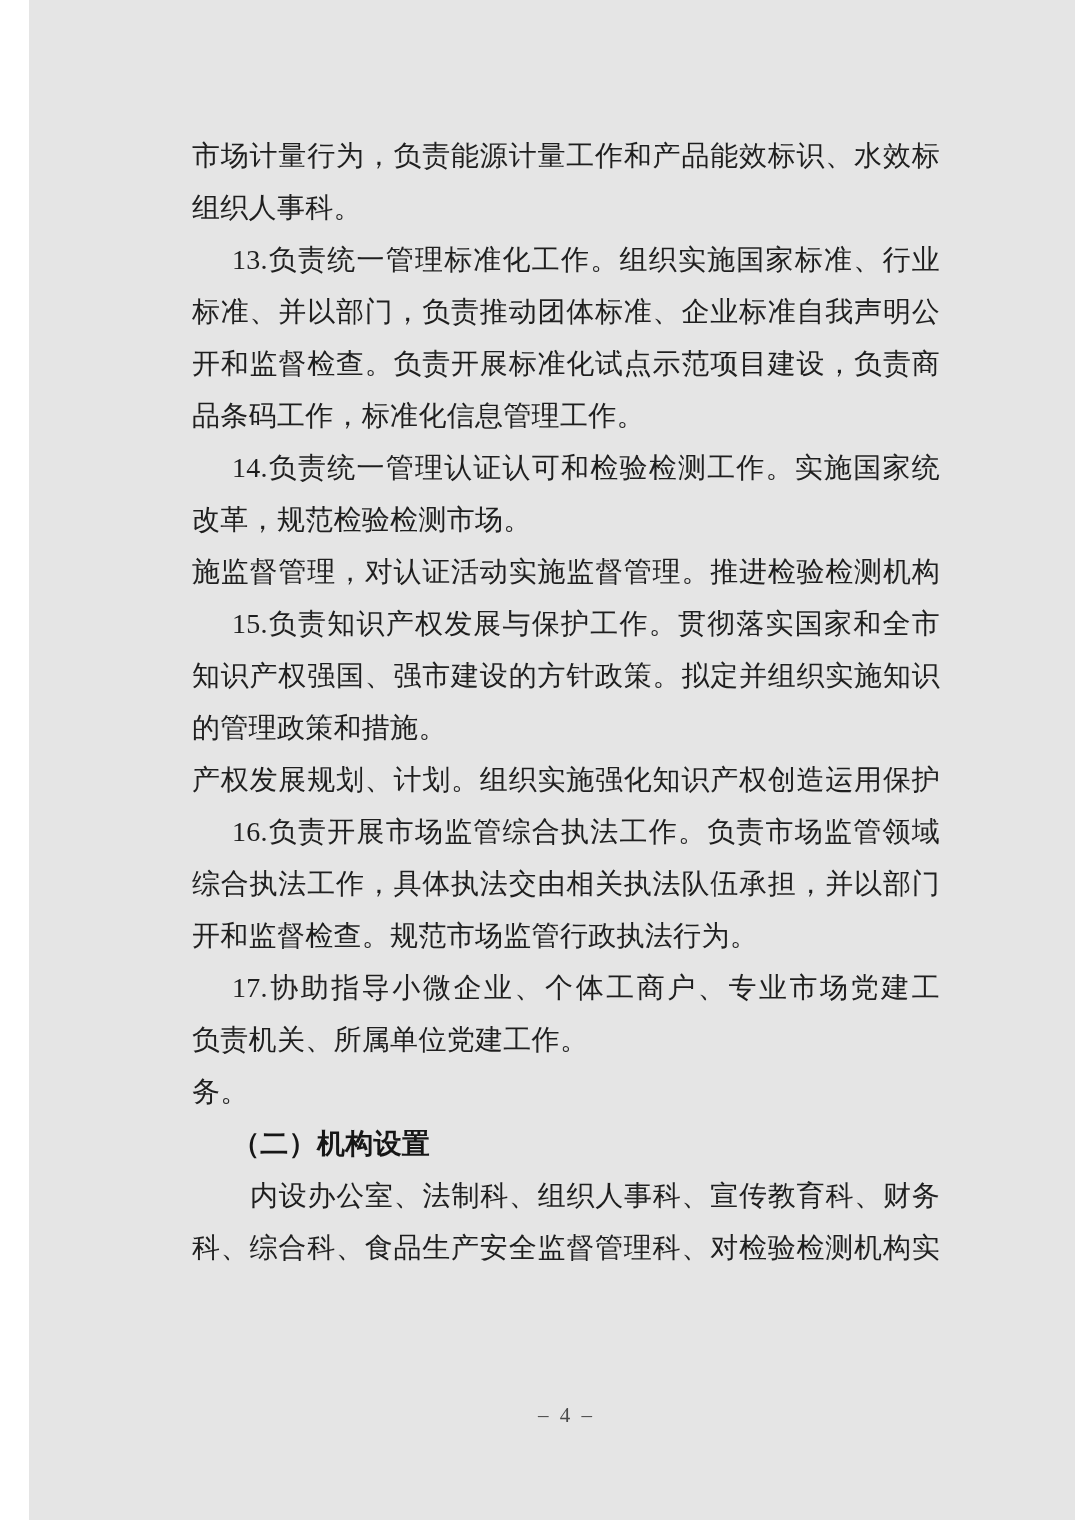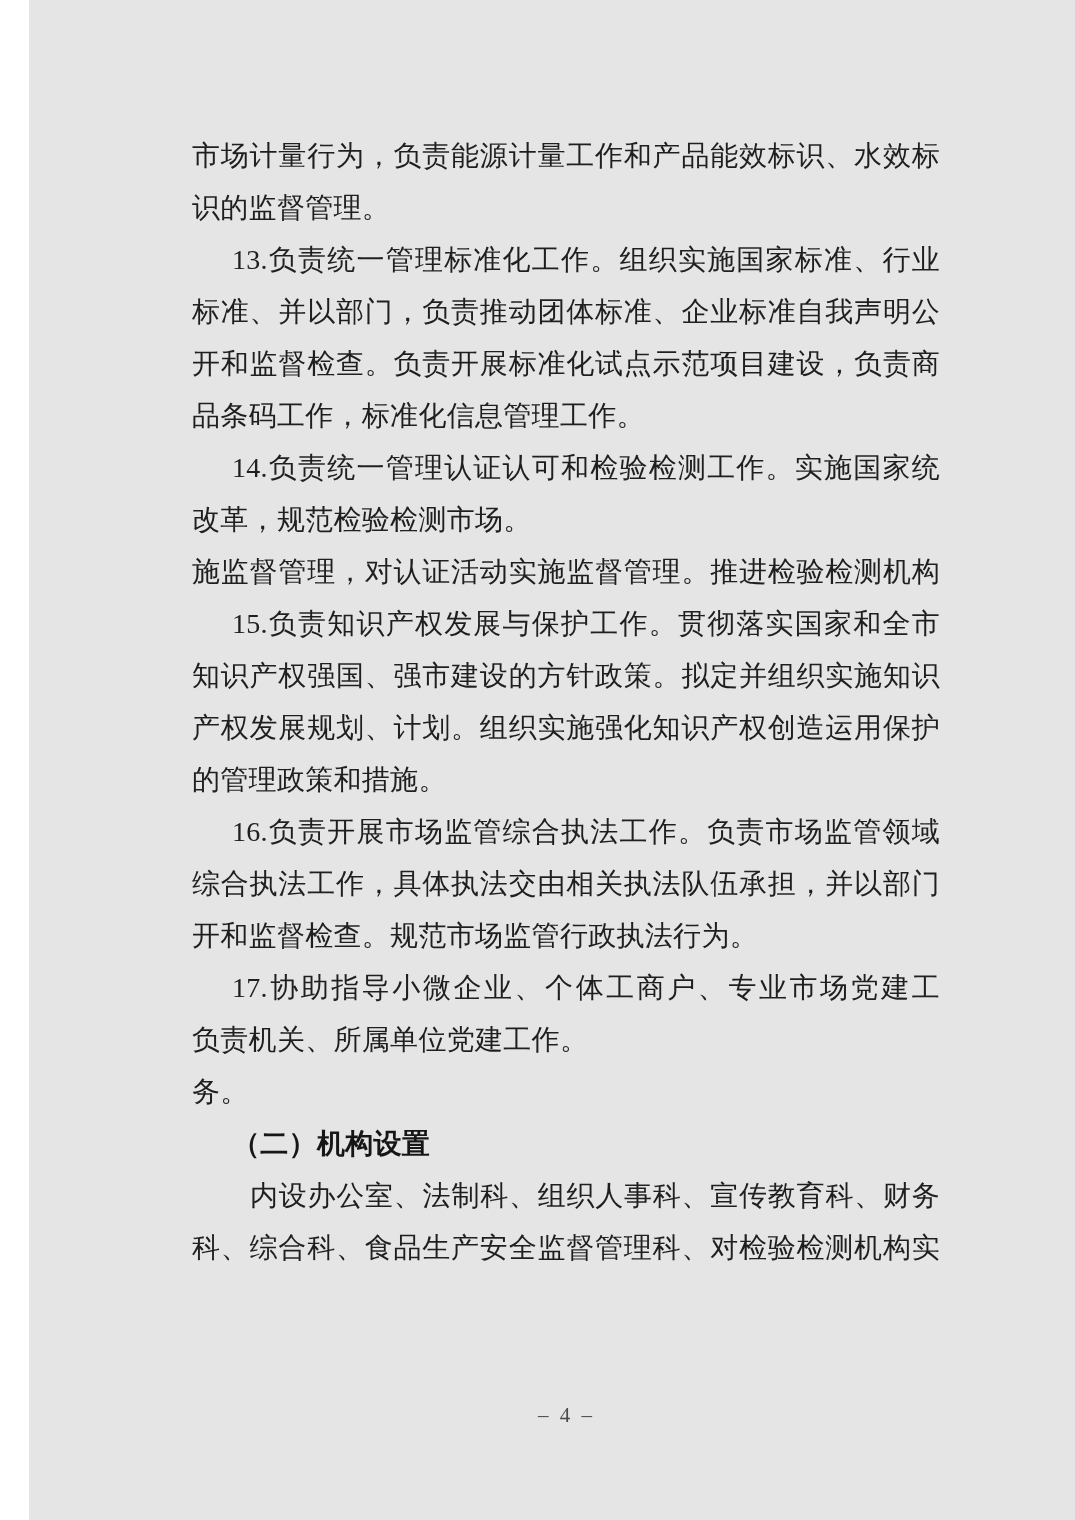--- a/index.html
+++ b/index.html
@@ -69,41 +69,41 @@
 </style>
 </head>
 <body>
 
 <div class="page">
 
   <main class="text-block">
 
     <section class="para">
       <div class="line j">市场计量行为，负责能源计量工作和产品能效标识、水效标</div>
-      <div class="line">识的监督管理。</div>
+      <div class="line">组织人事科。</div>
     </section>
 
     <section class="para">
       <div class="line j ind-num">13.负责统一管理标准化工作。组织实施国家标准、行业</div>
       <div class="line j">标准、并以部门，负责推动团体标准、企业标准自我声明公</div>
       <div class="line j">开和监督检查。负责开展标准化试点示范项目建设，负责商</div>
       <div class="line">品条码工作，标准化信息管理工作。</div>
     </section>
 
     <section class="para">
       <div class="line j ind-num">14.负责统一管理认证认可和检验检测工作。实施国家统</div>
       <div class="line">改革，规范检验检测市场。</div>
       <div class="line j">施监督管理，对认证活动实施监督管理。推进检验检测机构</div>
     </section>
 
     <section class="para">
       <div class="line j ind-num">15.负责知识产权发展与保护工作。贯彻落实国家和全市</div>
       <div class="line j">知识产权强国、强市建设的方针政策。拟定并组织实施知识</div>
+      <div class="line">的管理政策和措施。</div>
       <div class="line j">产权发展规划、计划。组织实施强化知识产权创造运用保护</div>
-      <div class="line">的管理政策和措施。</div>
     </section>
 
     <section class="para">
       <div class="line j ind-num">16.负责开展市场监管综合执法工作。负责市场监管领域</div>
       <div class="line j">综合执法工作，具体执法交由相关执法队伍承担，并以部门</div>
       <div class="line">开和监督检查。规范市场监管行政执法行为。</div>
     </section>
 
     <section class="para">
       <div class="line j ind-num">17.协助指导小微企业、个体工商户、专业市场党建工作，</div>

